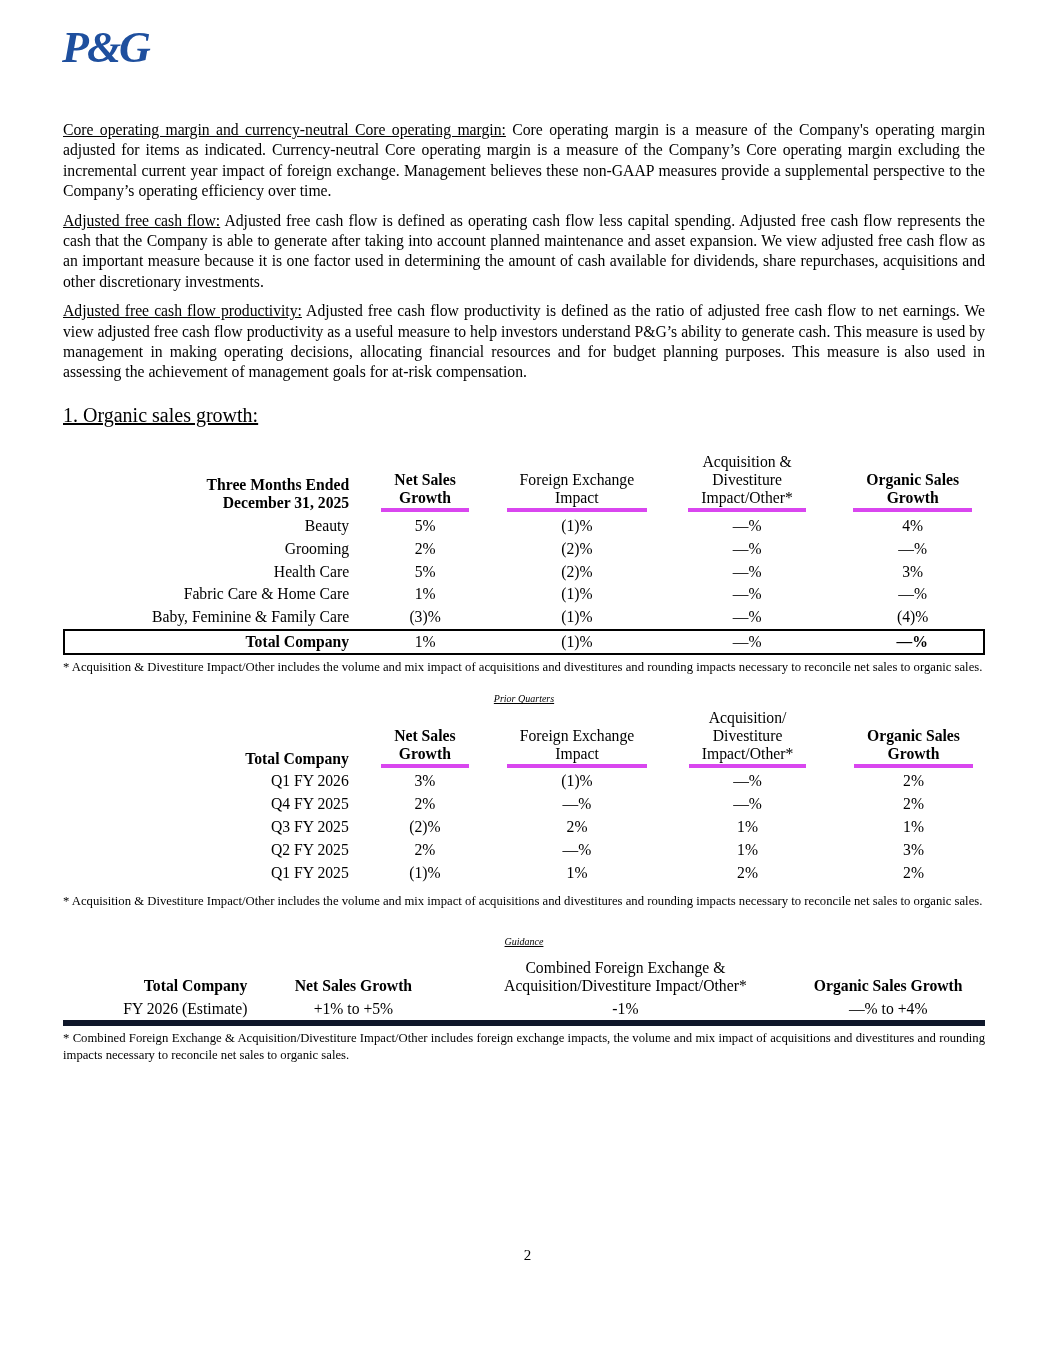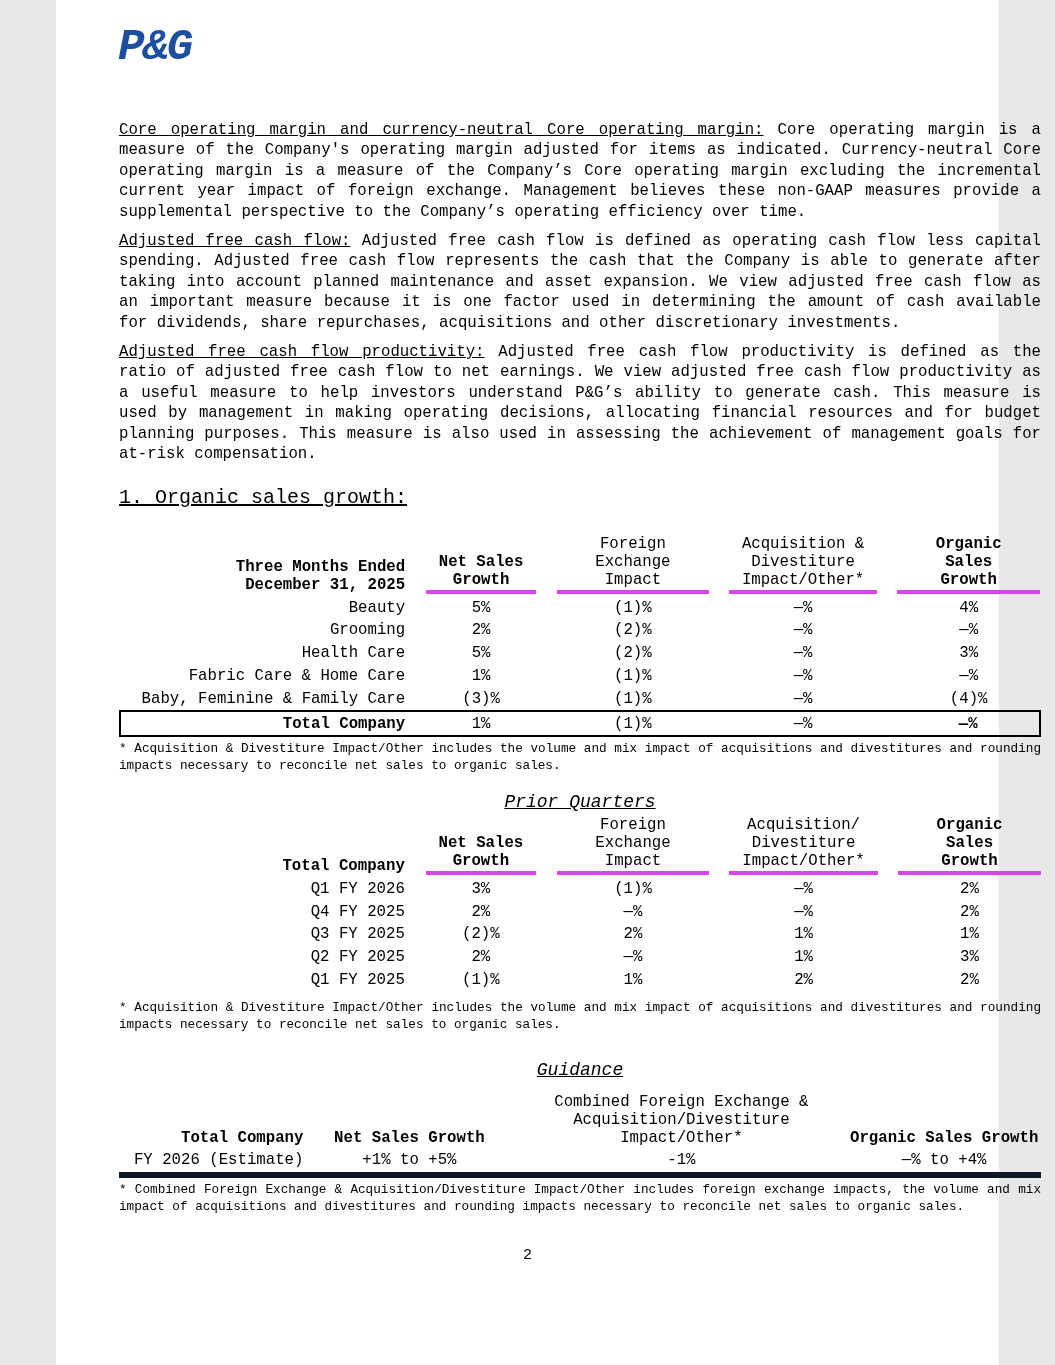--- a/index.html
+++ b/index.html
@@ -1,19 +1,19 @@
 <!DOCTYPE html>
 <html><head>
 <meta charset="utf-8">
 <style>
   html,body { margin:0; padding:0; background:#e8e8e8; }
   .page {
-    width:943px; height:1365px; position:relative; margin:0 auto;
+    width:1055px; height:1365px; position:relative; margin:0 auto;
     background:#ffffff; color:#000;
-    font-family:Liberation Mono, monospace;
+    font-family:Liberation Serif, serif;
   }
   .logo {
     position:absolute; top:22px; left:62px;
     font-size:44px; font-weight:bold; font-style:italic;
     letter-spacing:-2px;
   }
   .content { position:absolute; top:120px; left:63px; width:922px; }
   .para { margin:0 0 9px; text-align:justify; font-size:15.7px; line-height:1.3; }
   .lead { text-decoration:underline; }
   .section-heading { font-size:20px; margin:21px 0 24px; font-weight:normal; }
@@ -25,21 +25,21 @@
   .lbl { text-align:right; padding-left:4px; }
   .num { text-align:center; }
   .bold { font-weight:bold; }
   .pre { white-space:pre-line; }
   .colhead { display:inline-block; border-bottom:4px solid #d946ef; padding:0 13px 1px; }
   .total-row td { border-top:2px solid #000; border-bottom:2px solid #000; }
   .total-row td:first-child { border-left:2px solid #000; }
   .total-row td:last-child { border-right:2px solid #000; }
 
   .footnote { font-size:12.7px; line-height:1.33; margin:4px 0 0; text-align:justify; }
-  .subtitle { text-align:center; font-style:italic; font-size:18px; margin:17px 0 2px; }
+  .subtitle { text-align:center; font-style:italic; font-size:10px; margin:17px 0 2px; }
   .subtitle span { text-decoration:underline; }
   .guidance-title { margin-top:26px; margin-bottom:10px; }
   .g-bottom td { border-bottom:6px solid #0f172a; }
   .pagenum { position:absolute; top:1247px; left:0; width:100%; text-align:center; font-size:15px; }
 </style>
 </head>
 <body>
 
 <div class="page">
 

